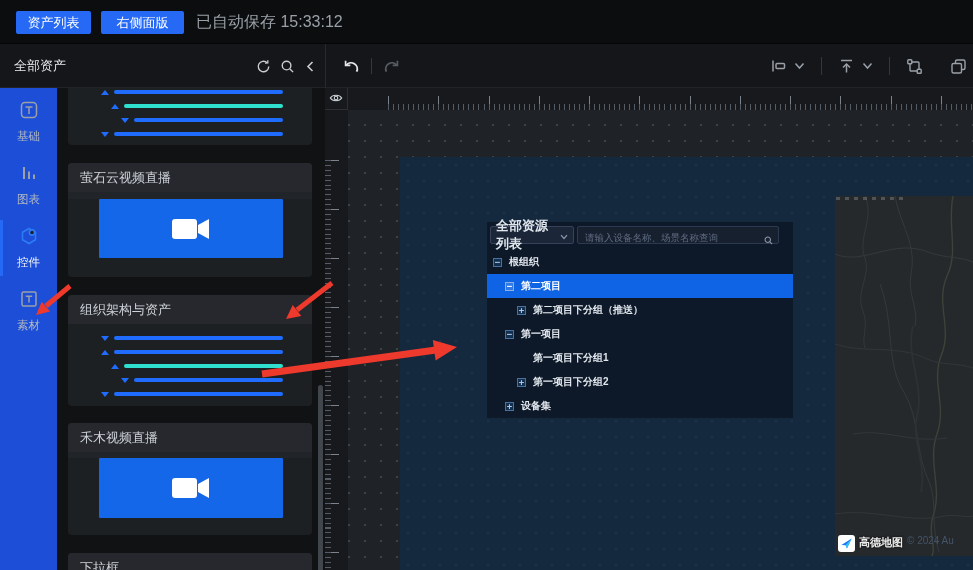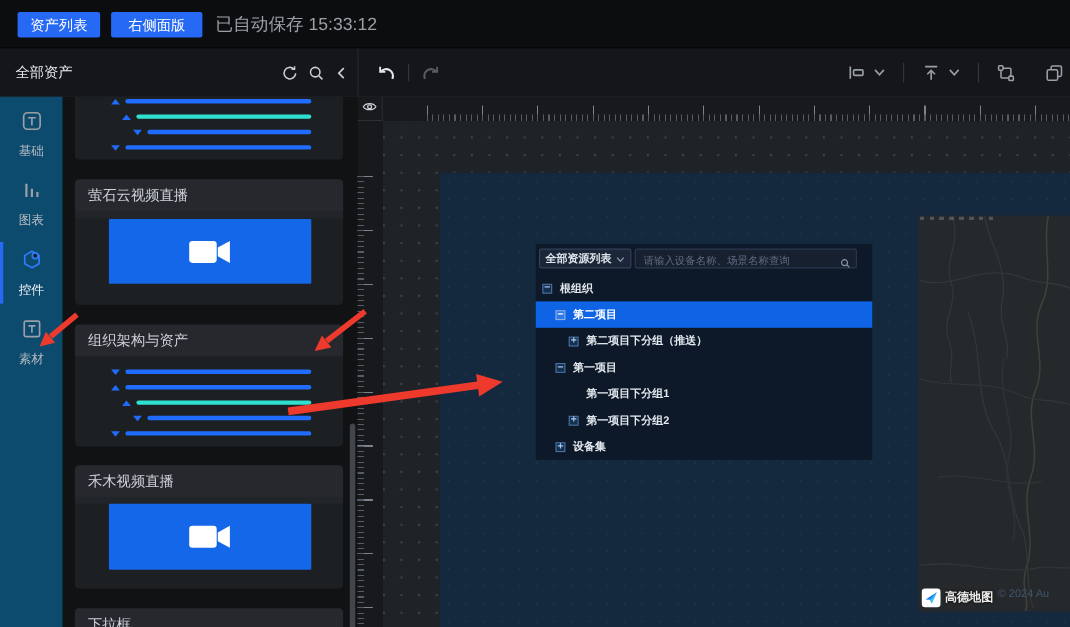--- a/index.html
+++ b/index.html
@@ -20,21 +20,21 @@
   .toolbar{ position:absolute; left:0; top:44px; width:973px; height:44px; background:#141619; border-bottom:1px solid #202327;}
   .toolbar .vsep{ position:absolute; top:0; width:1px; height:44px; background:#26292e;}
   .asset-title{ position:absolute; left:14px; top:0; height:44px; display:flex; align-items:center; color:#e6e9ec; font-size:13px;}
   .assetbar-icons{ position:absolute; left:256px; top:0; height:44px; display:flex; align-items:center; gap:9px; color:#c9cdd2;}
   .undoredo{ position:absolute; left:341px; top:0; height:44px; display:flex; align-items:center; gap:11px;}
   .undoredo .sep{ width:1px; height:16px; background:#34383e;}
   .right-tools{ position:absolute; right:6px; top:0; height:44px; display:flex; align-items:center; gap:7px; color:#9aa0a8;}
   .right-tools .sep{ width:1px; height:18px; background:#34383e; margin:0 9px;}
   .icon-btn{ display:flex; align-items:center; justify-content:center; cursor:pointer; color:inherit;}
   
-  .sidebar{ position:absolute; left:0; top:88px; width:57px; height:482px; background:#0c4a6e;}
+  .sidebar{ position:absolute; left:0; top:88px; width:57px; height:482px; background:#1d4ed8;}
   .side-item{ position:relative; width:57px; height:56px; margin-bottom:7px; display:flex; flex-direction:column;
     align-items:center; justify-content:center; gap:5px; color:#9aa0a6; cursor:pointer;}
   .side-item:first-child{ margin-top:6px;}
   .side-item .lbl{ font-size:11.5px; color:#b4bac0;}
   .side-item.active{ color:#2d7bf5;}
   .side-item.active .lbl{ color:#f4f6f8;}
   .side-item.active::before{ content:""; position:absolute; left:0; top:0; width:3px; height:56px; background:#2569f5;}
   
   .panel{ position:absolute; left:57px; top:88px; width:268px; height:482px; background:#101214; overflow:hidden;}
   .card{ position:absolute; left:11px; width:244px; background:#212428; border-radius:4px; overflow:hidden;}
@@ -69,21 +69,21 @@
     background-repeat:no-repeat;}
   .vruler .num{ position:absolute; left:9px; writing-mode:vertical-rl; font-size:9px; color:#9aa2ab; padding-top:3px;}
   .canvas{ position:absolute; left:348px; top:110px; width:625px; height:460px; background:#1f2227;
     background-image:radial-gradient(circle,#3e434a 1.05px,transparent 1.45px); background-size:16px 16px; background-position:9px 7px;}
   .artboard{ position:absolute; left:52px; top:47px; width:573px; height:413px; background:#15293e;
     background-image:radial-gradient(circle,rgba(255,255,255,.04) 1px,transparent 1.4px); background-size:16px 16px;}
   
   .tree-widget{ position:absolute; left:87px; top:65px; width:306px; height:196px; background:#0d1929;}
   .tw-dd{ position:absolute; left:3px; top:4px; width:84px; height:18px; background:#1b2738; border:1px solid #36425a;
     border-radius:2px; display:flex; align-items:center; padding:0 5px; cursor:pointer;}
-  .tw-dd .val{ font-size:10px; font-weight:bold; color:#dfe5ec; flex:1;}
+  .tw-dd .val{ font-size:13px; font-weight:bold; color:#dfe5ec; flex:1;}
   .tw-search{ position:absolute; left:90px; top:4px; width:202px; height:18px; background:#16202f; border:1px solid #2c3950; border-radius:2px;}
   .tw-search input{ width:100%; height:100%; background:transparent; border:none; outline:none; color:#cfd6e0;
     font-size:9.5px; padding:0 18px 0 7px; font-family:inherit;}
   .tw-search input::placeholder{ color:#5f6b80;}
   .tw-search .mag{ position:absolute; right:5px; top:4px; color:#8a97ab;}
   .tw-list{ position:absolute; left:0; top:28px; width:306px;}
   .trow{ height:24px; display:flex; align-items:center; font-size:10px; font-weight:bold; color:#e2e7ee; cursor:pointer;}
   .trow.selected{ background:#0e64e4; color:#fff;}
   .exp{ width:9px; height:9px; border:1px solid #49719f; background:#14304f; color:#a9c7ef; font-size:9px; line-height:6px;
     text-align:center; margin-right:7px; flex:none; font-family:"DejaVu Sans Mono",monospace;}

